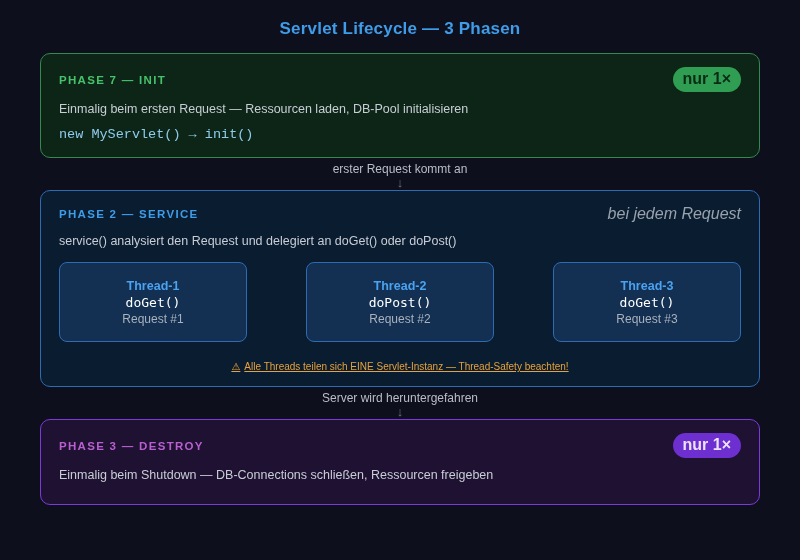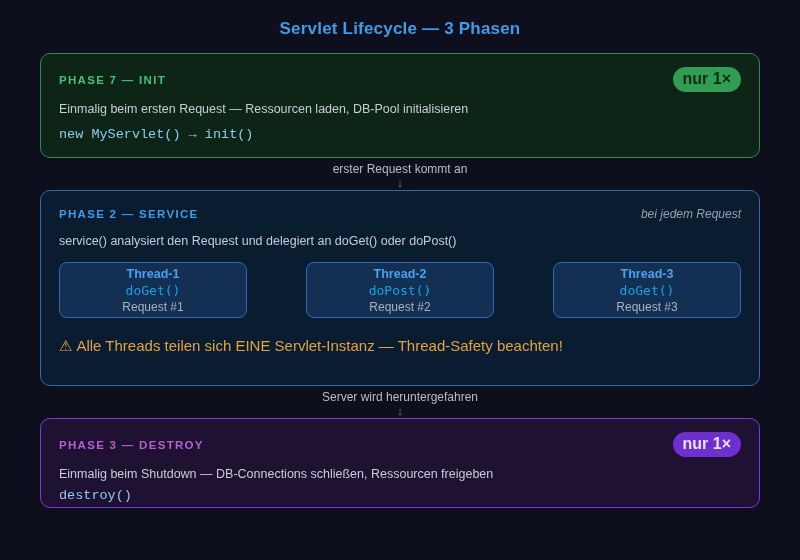--- a/index.html
+++ b/index.html
@@ -60,21 +60,21 @@
   .badge {
     font-size: 16px;
     font-weight: bold;
     padding: 3px 10px 4px 10px;
     border-radius: 999px;
   }
   .badge.green  { background: #2f9e52; color: #0a2c15; }
   .badge.purple { background: #6d2fd0; color: #ece2fa; }
 
   .phase-note {
-    font-size: 12px;
+    font-size: 16px;
     font-style: italic;
     color: #98a1ac;
   }
 
   .phase-desc {
     margin-top: 10px;
     font-size: 12.5px;
     color: #c8cdd6;
   }
 
@@ -93,43 +93,44 @@
   .connector-label { font-size: 12px; color: #b9bec7; }
   .connector-arrow { font-size: 13px; color: #6d7480; line-height: 14px; }
 
   .thread-row {
     margin-top: 14px;
     display: flex;
     justify-content: space-between;
   }
   .thread-card {
     width: 188px;
-    height: 56px;
+    height: 80px;
     background: #132f52;
     border: 1.5px solid #2d6bb3;
     border-radius: 8px;
     display: flex;
     flex-direction: column;
     align-items: center;
     justify-content: center;
     gap: 2px;
   }
   .thread-name { font-size: 12.5px; font-weight: bold; color: #4aa2f0; }
   .thread-method {
     font-family: "DejaVu Sans Mono", "Liberation Mono", monospace;
     font-size: 13px;
-    color: #0ea5e9;
+    color: #ffffff;
   }
   .thread-request { font-size: 12px; color: #a9b2bd; }
 
   .warning {
     margin-top: 19px;
-    text-align: left;
-    font-size: 15px;
+    text-align: center;
+    font-size: 10px;
     color: #e6a23c;
+    text-decoration: underline;
   }
   .warning .warn-icon { margin-right: 4px; }
 
   .footer {
     margin-top: 13px;
     text-align: center;
     font-size: 11.5px;
     color: #474c5a;
   }
 </style>
@@ -188,17 +189,16 @@
     <div class="connector-label">Server wird heruntergefahren</div>
     <div class="connector-arrow">↓</div>
   </div>
 
   <div class="phase-box destroy">
     <div class="phase-header">
       <span class="phase-title">PHASE 3 — DESTROY</span>
       <span class="badge purple">nur 1×</span>
     </div>
     <div class="phase-desc">Einmalig beim Shutdown — DB-Connections schließen, Ressourcen freigeben</div>
-    <div class="phase-code">destroy()</div>
   </div>
 
 
 </div>
 
 </body></html>

